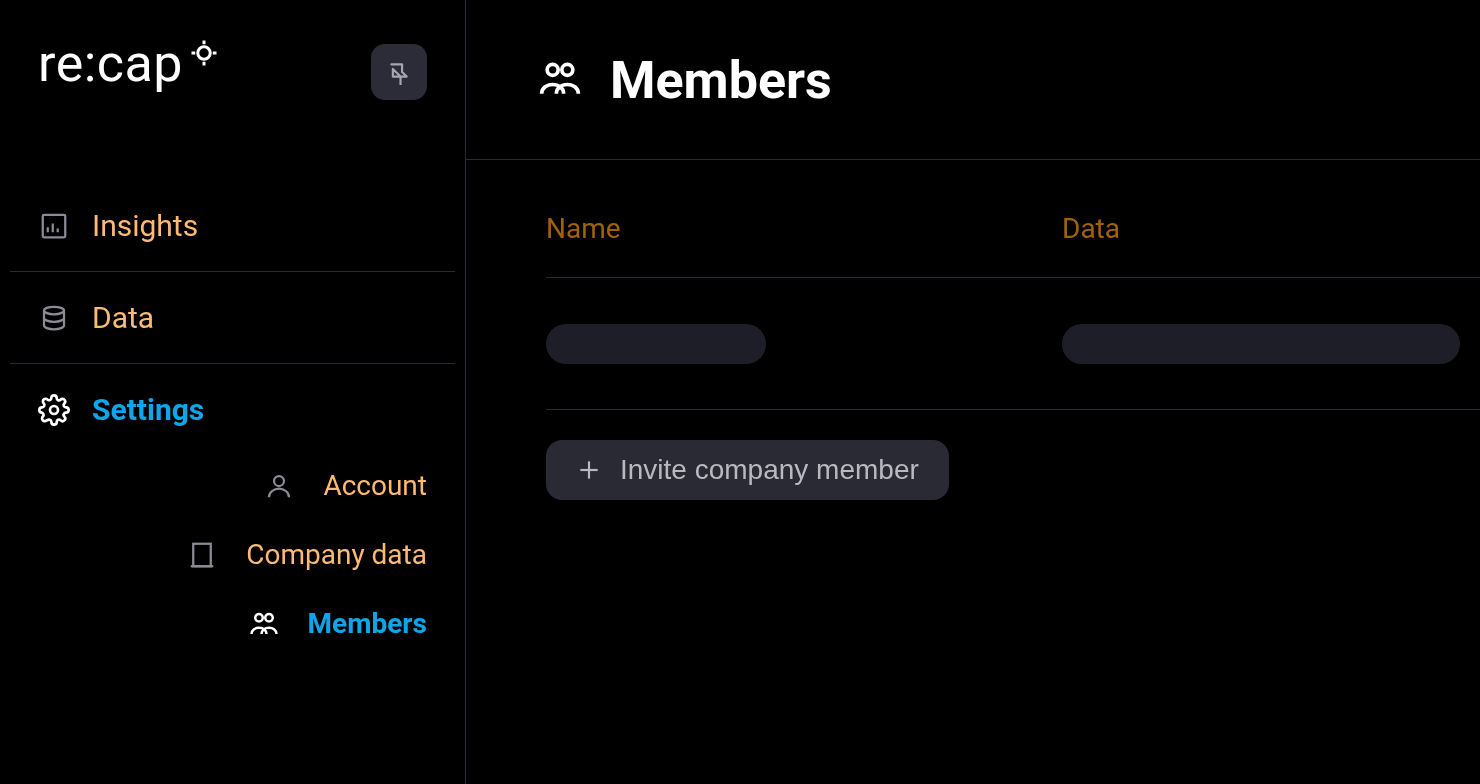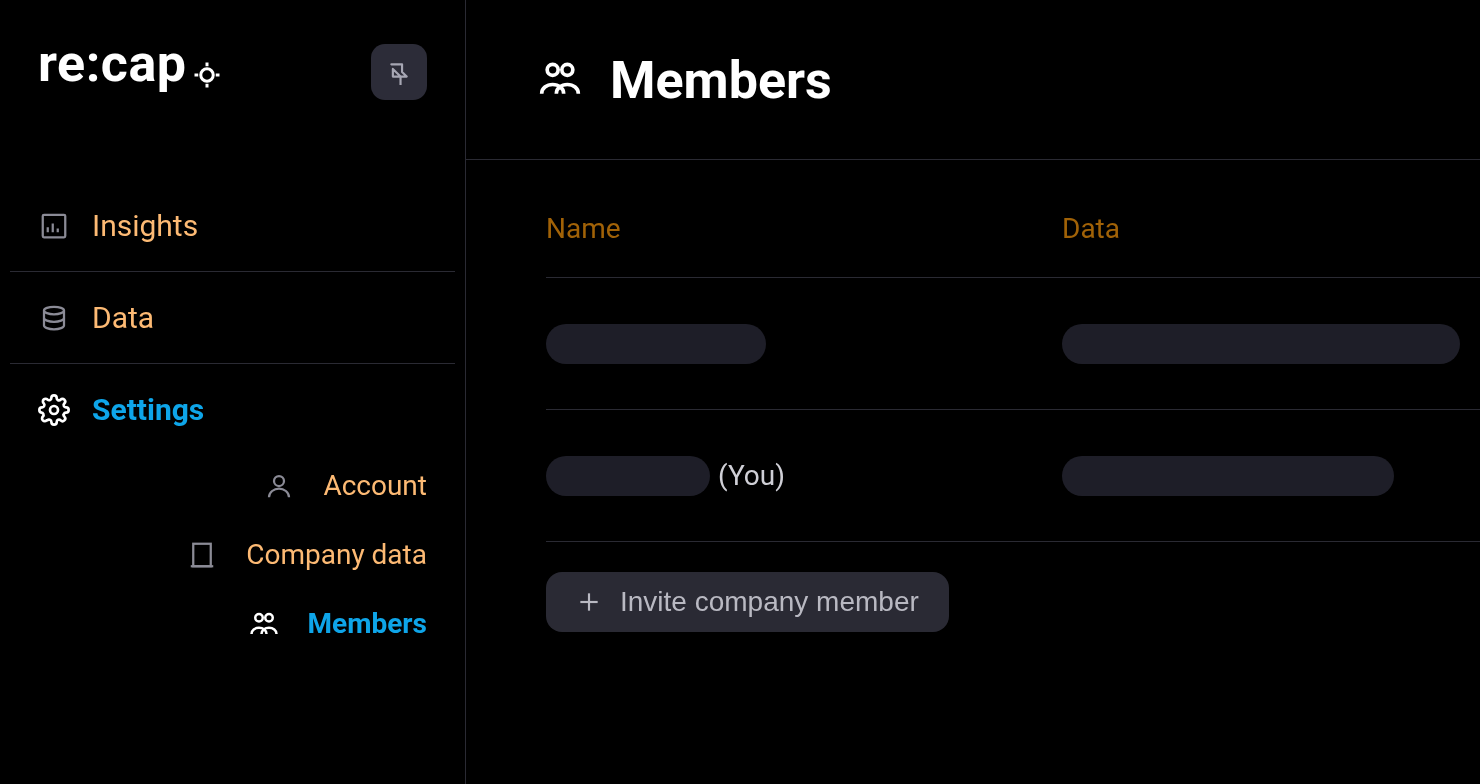--- a/index.html
+++ b/index.html
@@ -25,25 +25,25 @@
     flex-direction: column;
   }
   .sidebar-header {
     display: flex;
     align-items: flex-start;
     justify-content: space-between;
     padding: 0 28px 20px 28px;
   }
   .logo {
     font-size: 52px;
-    font-weight: 700;
+    font-weight: 400;
     letter-spacing: 0.5px;
     color: #fff;
     display: flex;
-    align-items: flex-end;
+    align-items: flex-start;
     line-height: 1;
   }
   .logo-symbol {
     margin-left: 6px;
     display: inline-flex;
     align-items: center;
     justify-content: center;
   }
   .pin-btn {
     width: 56px;
@@ -271,29 +271,20 @@
       <div class="row">
         <div class="cell-name">
           <div class="pill pill-name-1"></div>
           <span class="you-suffix"></span>
         </div>
         <div class="cell-email">
           <div class="pill pill-email-1"></div>
         </div>
       </div>
 
-      <div class="row">
-        <div class="cell-name">
-          <div class="pill pill-name-2"></div>
-          <span class="you-suffix">(You)</span>
-        </div>
-        <div class="cell-email">
-          <div class="pill pill-email-2"></div>
-        </div>
-      </div>
 
       <button class="invite-btn">
         <svg width="26" height="26" viewBox="0 0 24 24" fill="none" stroke="#b9b9c2" stroke-width="2">
           <line x1="12" y1="4" x2="12" y2="20"></line>
           <line x1="4" y1="12" x2="20" y2="12"></line>
         </svg>
         <span>Invite company member</span>
       </button>
     </div>
   </main>

